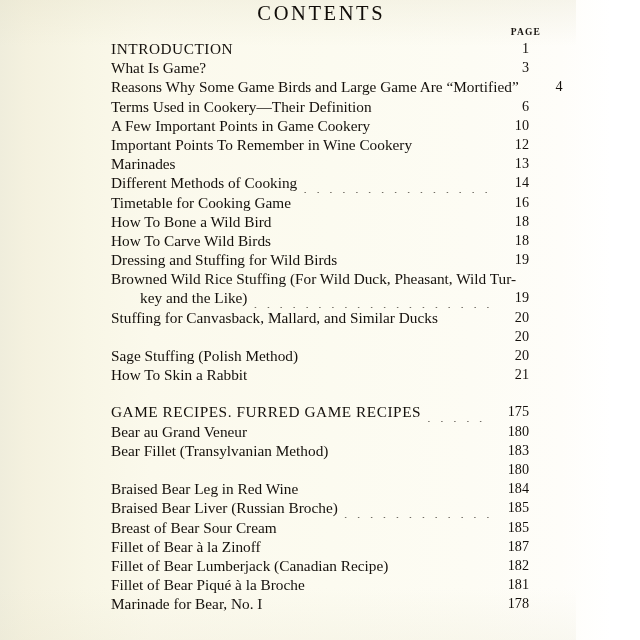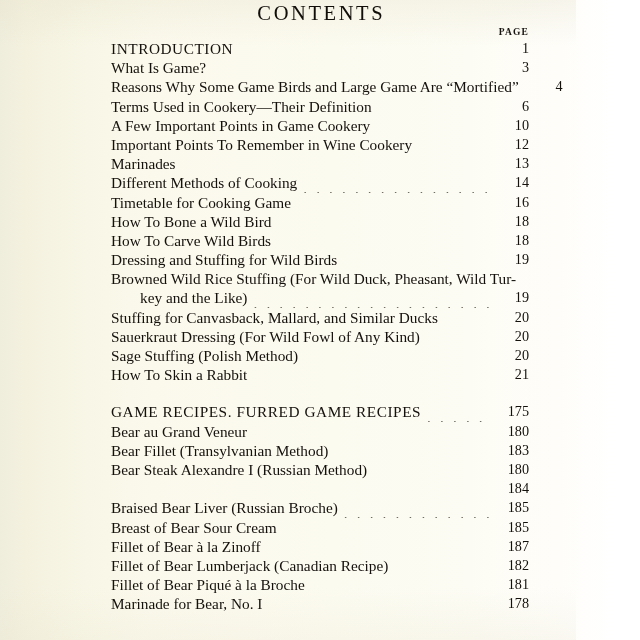--- a/index.html
+++ b/index.html
@@ -70,21 +70,21 @@
     letter-spacing: 2.6px;
     text-indent: 2.6px;
     font-weight: 400;
     color: #110d09;
   }
 
   
   .col-head {
     position: absolute;
     top: 27px;
-    left: 0;
+    left: 12px;
     width: 529px;
     text-align: right;
     font-size: 9.5px;
     letter-spacing: 1.15px;
     font-weight: 700;
     color: #181410;
   }
 
   
   .toc {
@@ -242,21 +242,20 @@
           <span class="label">key and the Like)</span>
           <span class="leader"></span>
           <span class="pageno">19</span>
         </div>
         <div class="entry">
           <span class="label">Stuffing for Canvasback, Mallard, and Similar Ducks</span>
           <span class="leader"></span>
           <span class="pageno">20</span>
         </div>
         <div class="entry">
-          <span class="label">Sauerkraut Dressing (For Wild Fowl of Any Kind)</span>
           <span class="leader"></span>
           <span class="pageno">20</span>
         </div>
         <div class="entry">
           <span class="label">Sage Stuffing (Polish Method)</span>
           <span class="leader"></span>
           <span class="pageno">20</span>
         </div>
         <div class="entry">
           <span class="label">How To Skin a Rabbit</span>
@@ -272,25 +271,25 @@
           <span class="label">Bear au Grand Veneur</span>
           <span class="leader"></span>
           <span class="pageno">180</span>
         </div>
         <div class="entry">
           <span class="label">Bear Fillet (Transylvanian Method)</span>
           <span class="leader"></span>
           <span class="pageno">183</span>
         </div>
         <div class="entry">
-          <span class="label">Bear Steak Alexandre I (Russian Method)</span>
           <span class="leader"></span>
           <span class="pageno">180</span>
         </div>
         <div class="entry">
+          <span class="label">Braised Bear Leg in Red Wine</span>
           <span class="leader"></span>
           <span class="pageno">184</span>
         </div>
         <div class="entry">
           <span class="label">Braised Bear Liver (Russian Broche)</span>
           <span class="leader"></span>
           <span class="pageno">185</span>
         </div>
         <div class="entry">
           <span class="label">Breast of Bear Sour Cream</span>

